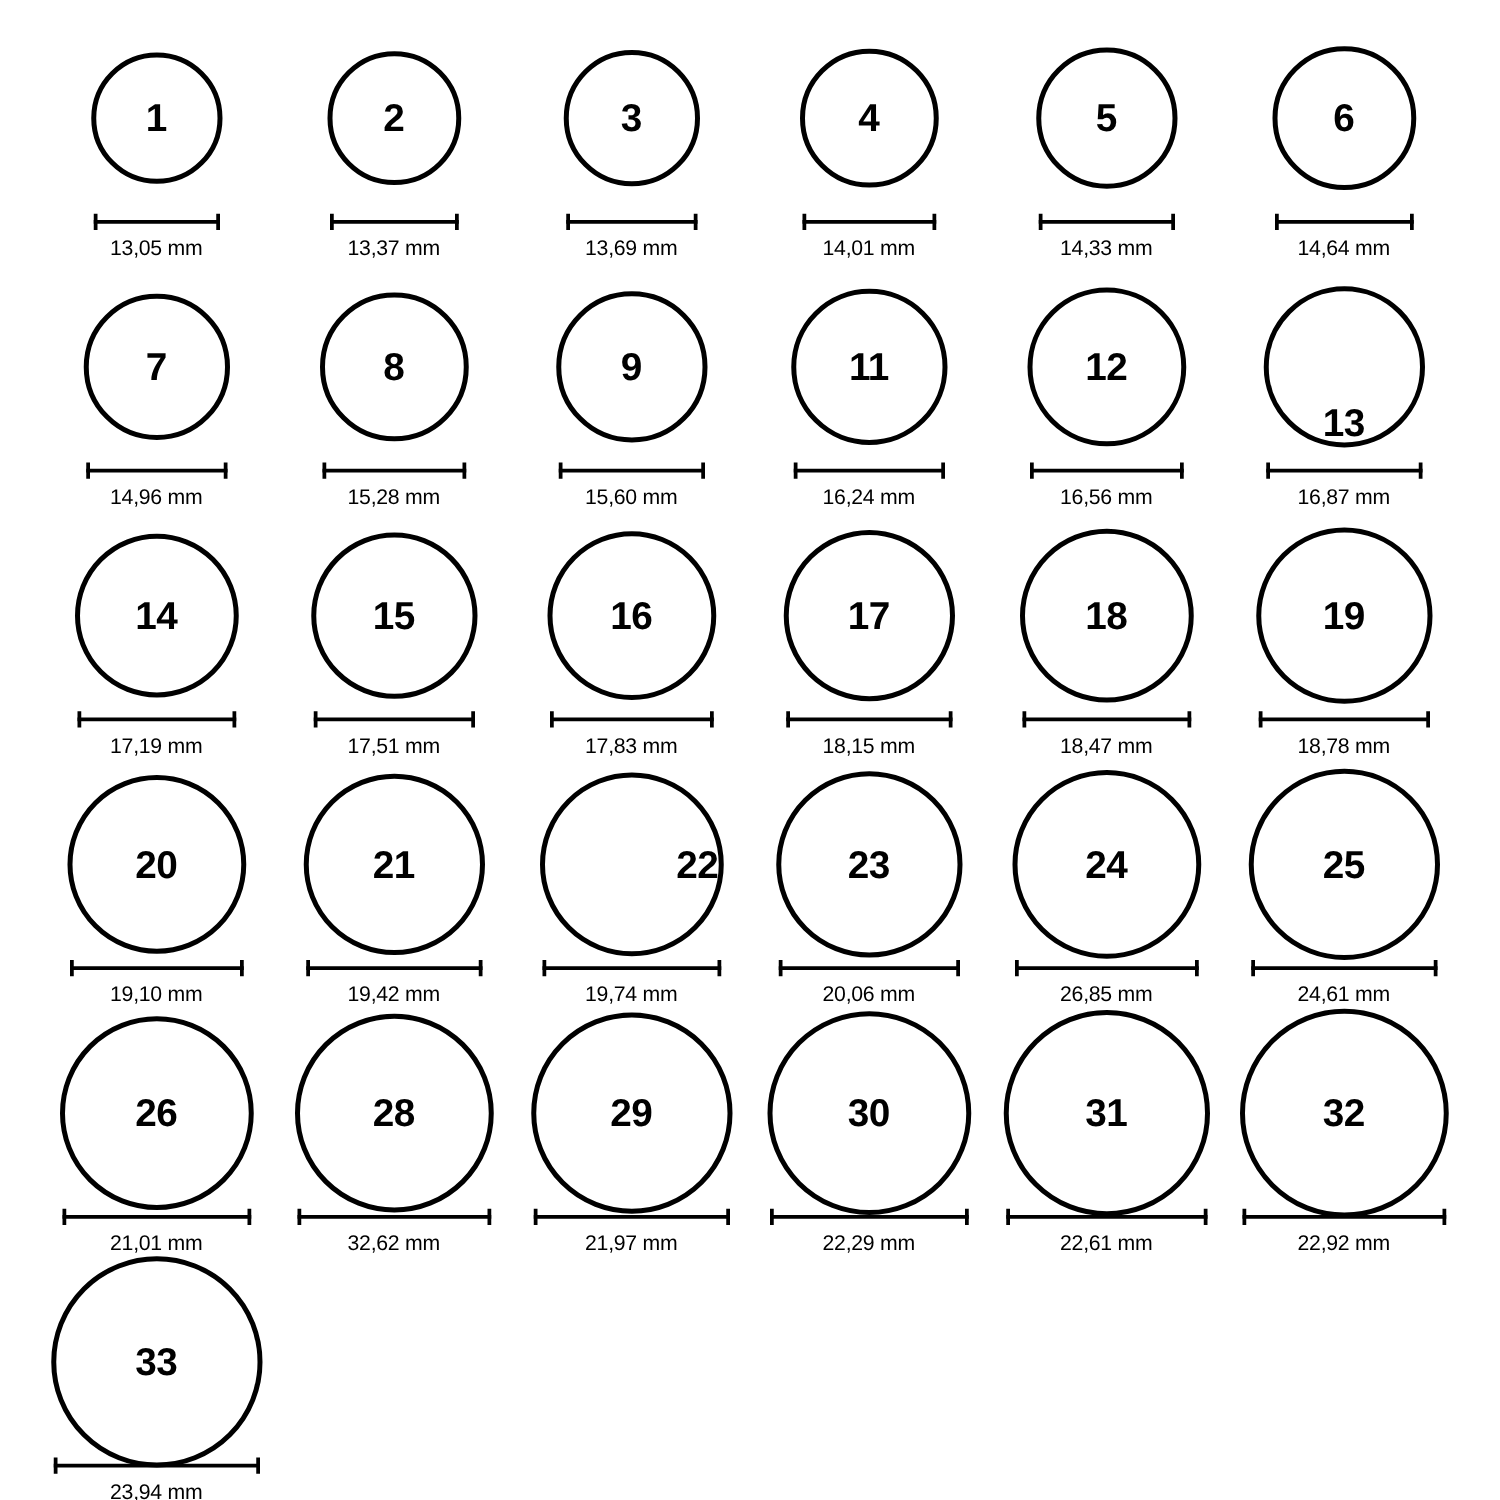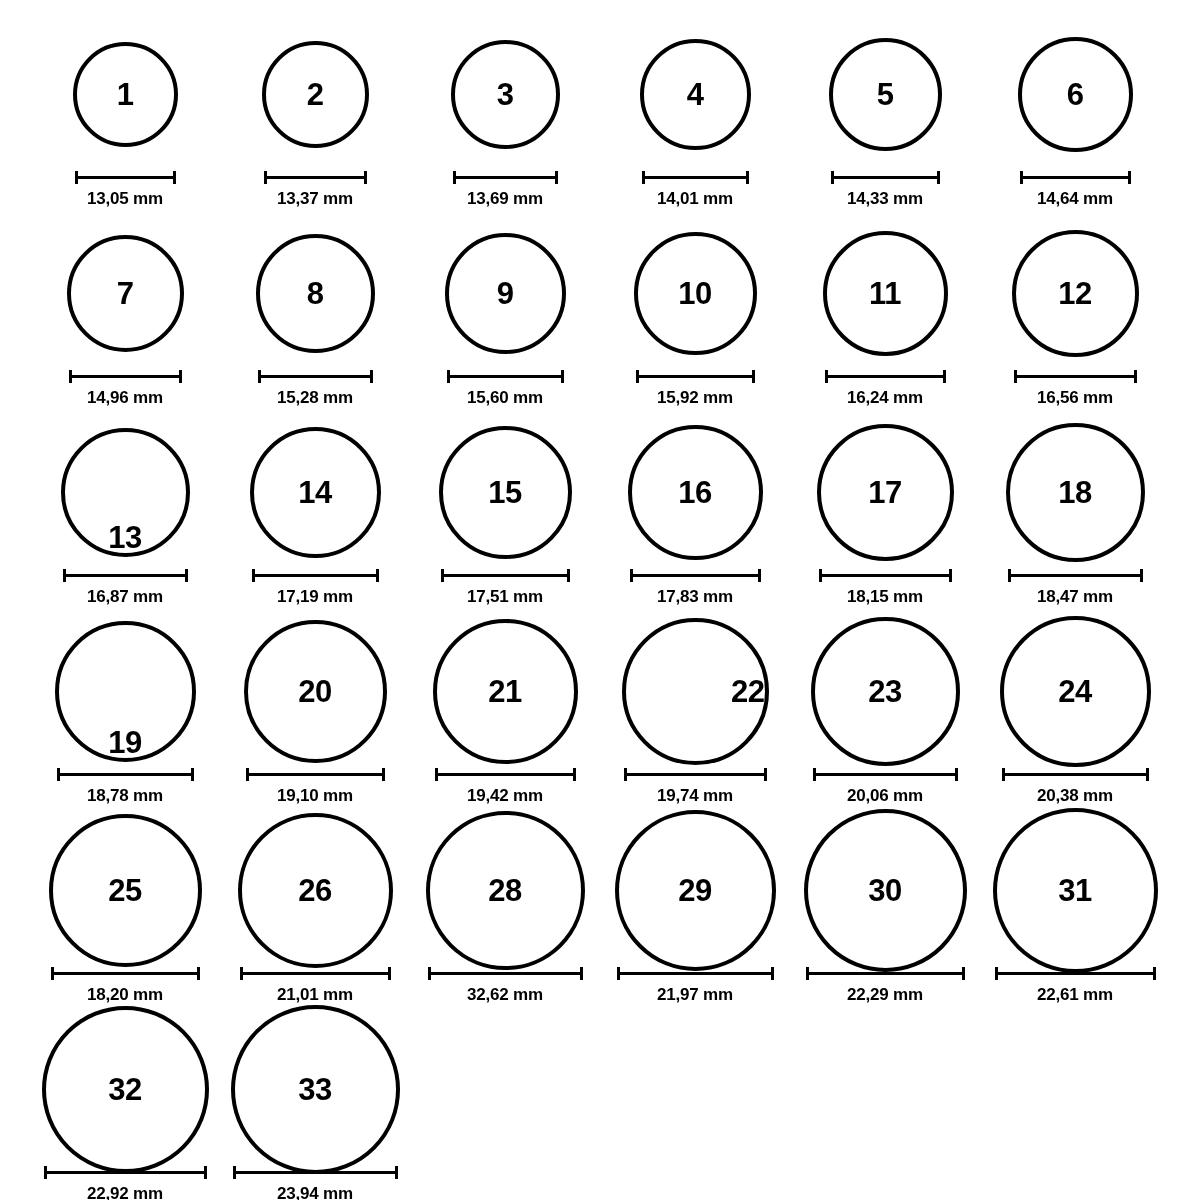--- a/index.html
+++ b/index.html
@@ -76,21 +76,21 @@
     top: -5px;
     width: 3px;
     height: 13px;
     background: #000000;
   }
   .measure .bar::before { left: 0; }
   .measure .bar::after { right: 0; }
   .mm {
     margin-top: 5px;
     font-size: 17px;
-    font-weight: bold;
+    font-weight: normal;
     color: #000000;
     white-space: nowrap;
     letter-spacing: -0.2px;
   }
 </style>
 </head>
 <body>
 
 <div id="chart">
   <div class="grid">
@@ -188,31 +188,20 @@
             <span class="ring-label">9</span>
           </div>
         </div>
         <div class="measure">
           <div class="bar" style="width: 117px;"></div>
         </div>
         <div class="mm">15,60 mm</div>
       </div>
       <div class="cell">
         <div class="ring-wrap">
-          <div class="ring" style="width: 123px; height: 123px;">
-            <span class="ring-label">10</span>
-          </div>
-        </div>
-        <div class="measure">
-          <div class="bar" style="width: 119px;"></div>
-        </div>
-        <div class="mm">15,92 mm</div>
-      </div>
-      <div class="cell">
-        <div class="ring-wrap">
           <div class="ring" style="width: 125px; height: 125px;">
             <span class="ring-label">11</span>
           </div>
         </div>
         <div class="measure">
           <div class="bar" style="width: 121px;"></div>
         </div>
         <div class="mm">16,24 mm</div>
       </div>
       <div class="cell">
@@ -287,21 +276,21 @@
             <span class="ring-label">18</span>
           </div>
         </div>
         <div class="measure">
           <div class="bar" style="width: 135px;"></div>
         </div>
         <div class="mm">18,47 mm</div>
       </div>
       <div class="cell">
         <div class="ring-wrap">
-          <div class="ring" style="width: 141px; height: 141px; align-items: flex-end;">
+          <div class="ring" style="width: 141px; height: 141px;">
             <span class="ring-label">19</span>
           </div>
         </div>
         <div class="measure">
           <div class="bar" style="width: 137px;"></div>
         </div>
         <div class="mm">18,78 mm</div>
       </div>
       <div class="cell">
         <div class="ring-wrap">
@@ -349,32 +338,32 @@
       </div>
       <div class="cell">
         <div class="ring-wrap">
           <div class="ring" style="width: 151px; height: 151px;">
             <span class="ring-label">24</span>
           </div>
         </div>
         <div class="measure">
           <div class="bar" style="width: 147px;"></div>
         </div>
-        <div class="mm">20,38 mm</div>
+        <div class="mm">26,85 mm</div>
       </div>
       <div class="cell">
         <div class="ring-wrap">
           <div class="ring" style="width: 153px; height: 153px;">
             <span class="ring-label">25</span>
           </div>
         </div>
         <div class="measure">
           <div class="bar" style="width: 149px;"></div>
         </div>
-        <div class="mm">18,20 mm</div>
+        <div class="mm">24,61 mm</div>
       </div>
       <div class="cell">
         <div class="ring-wrap">
           <div class="ring" style="width: 155px; height: 155px;">
             <span class="ring-label">26</span>
           </div>
         </div>
         <div class="measure">
           <div class="bar" style="width: 151px;"></div>
         </div>

